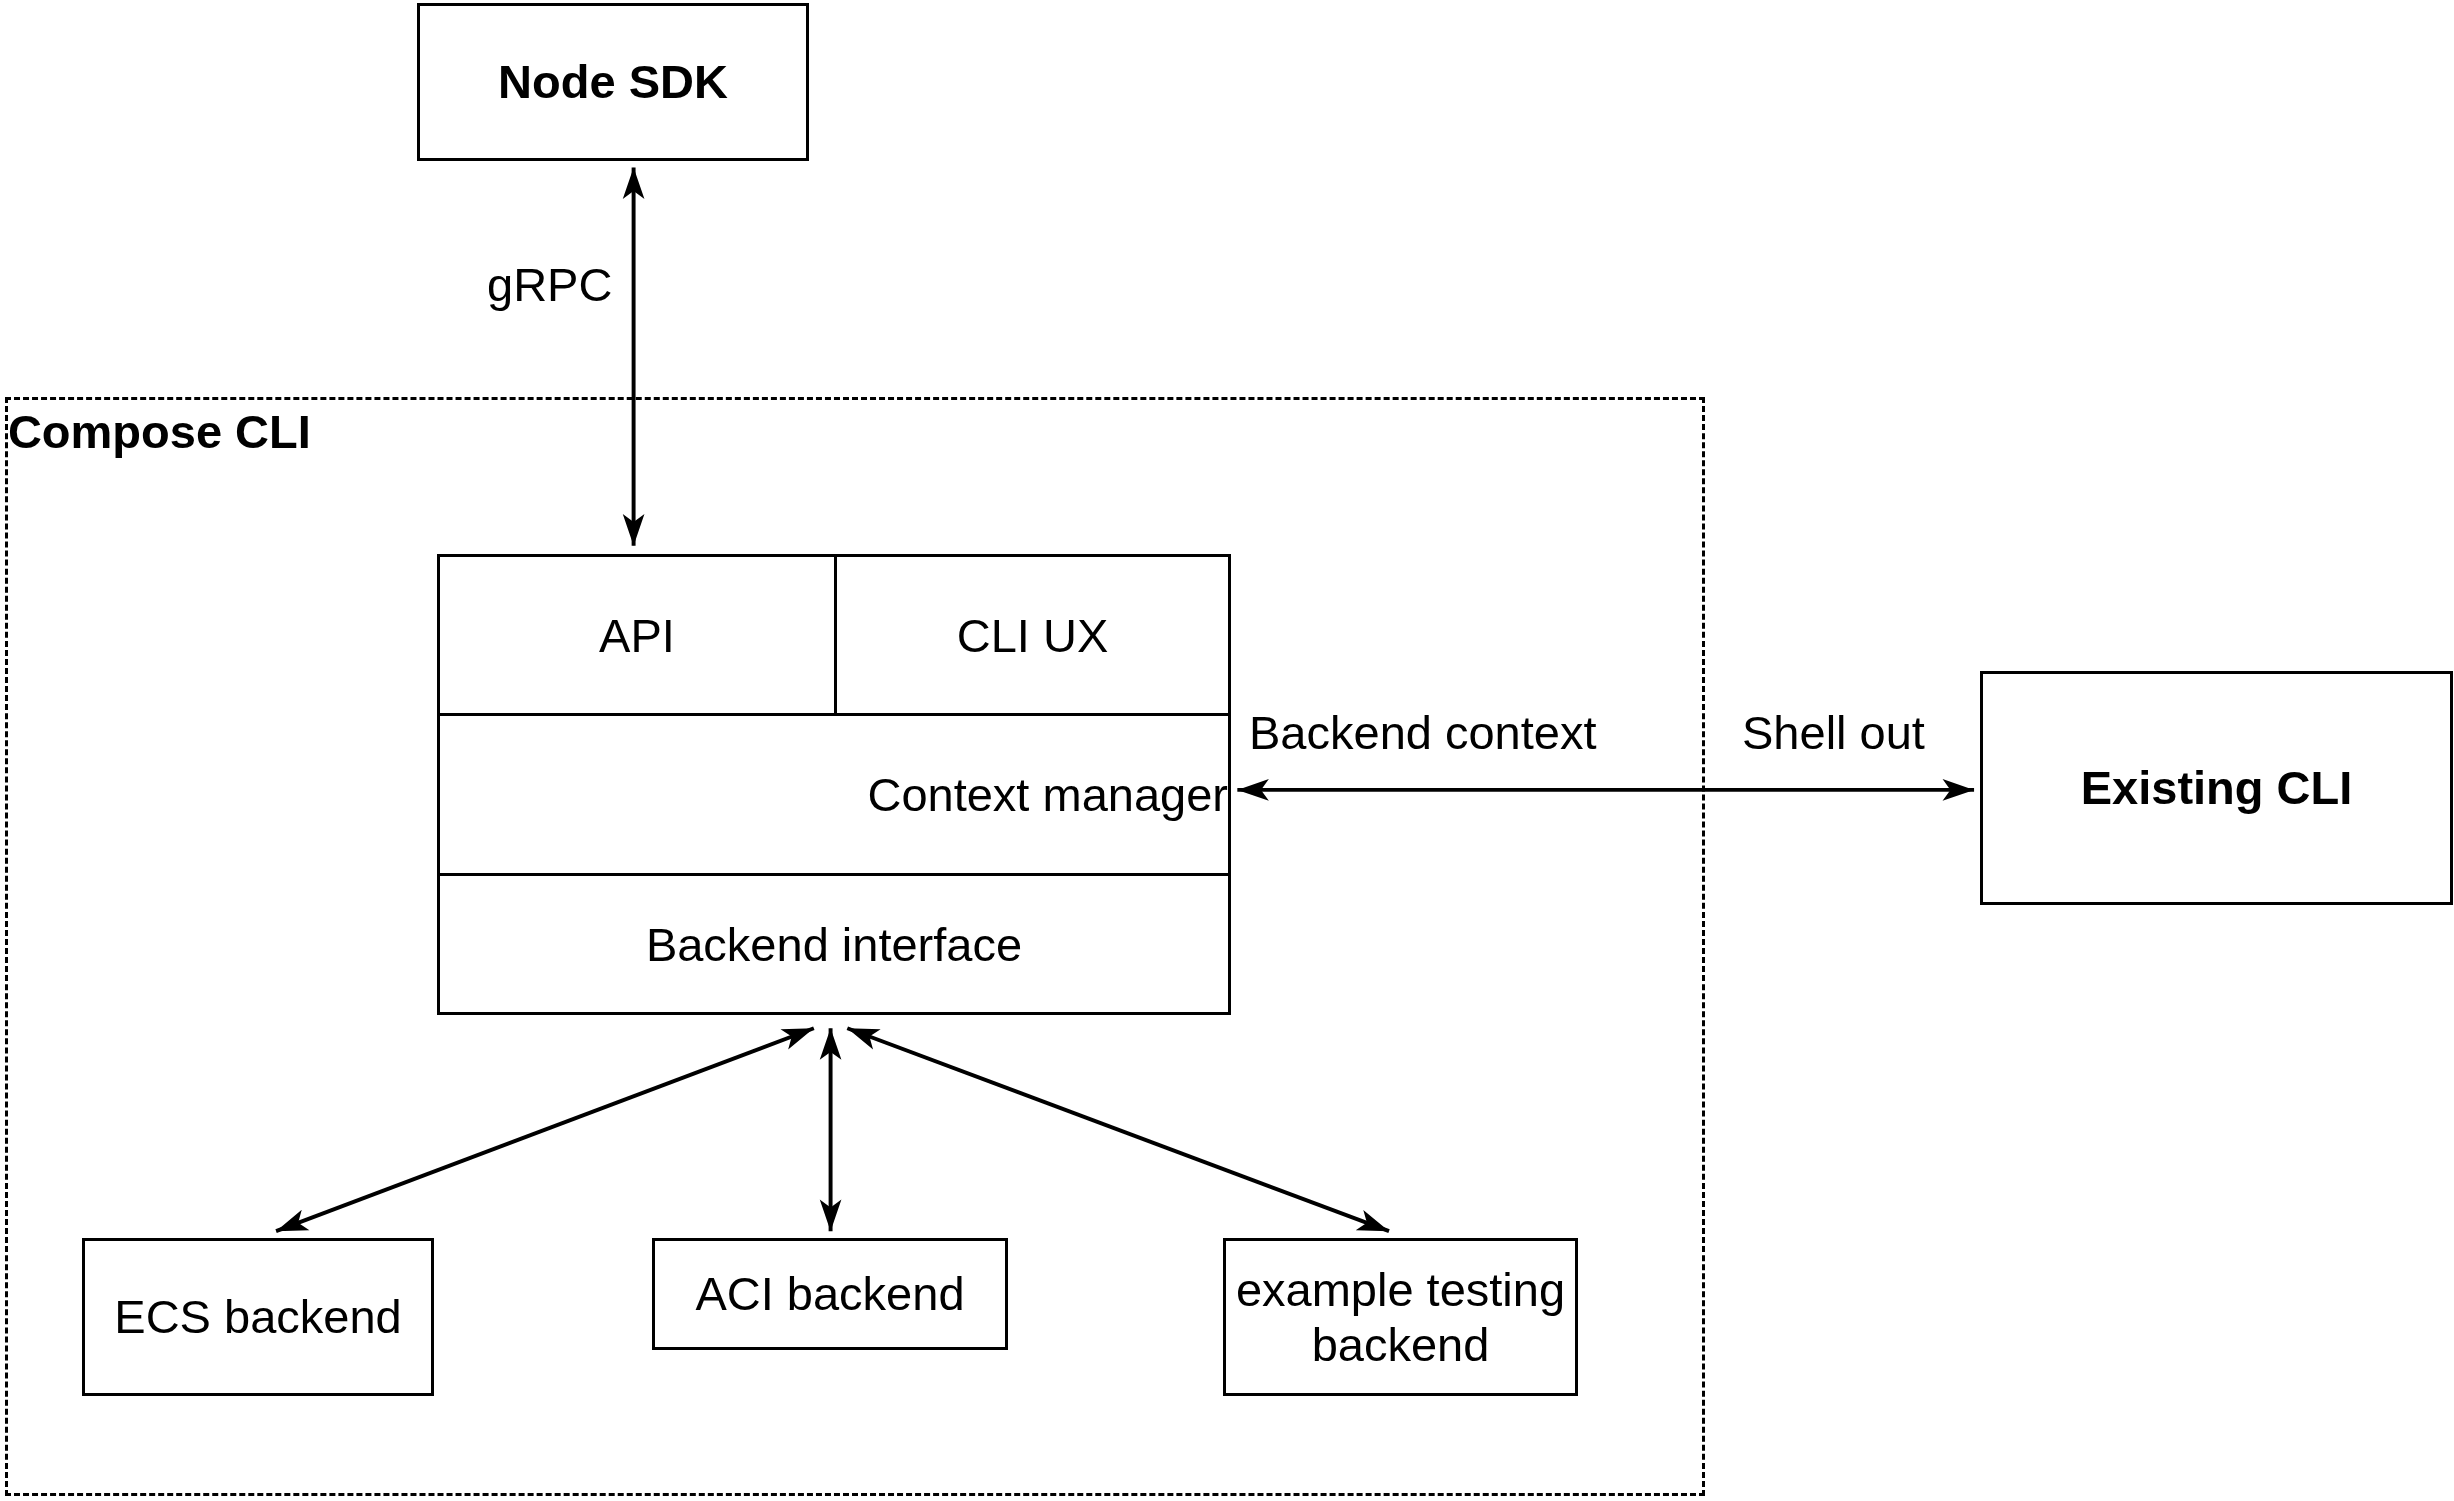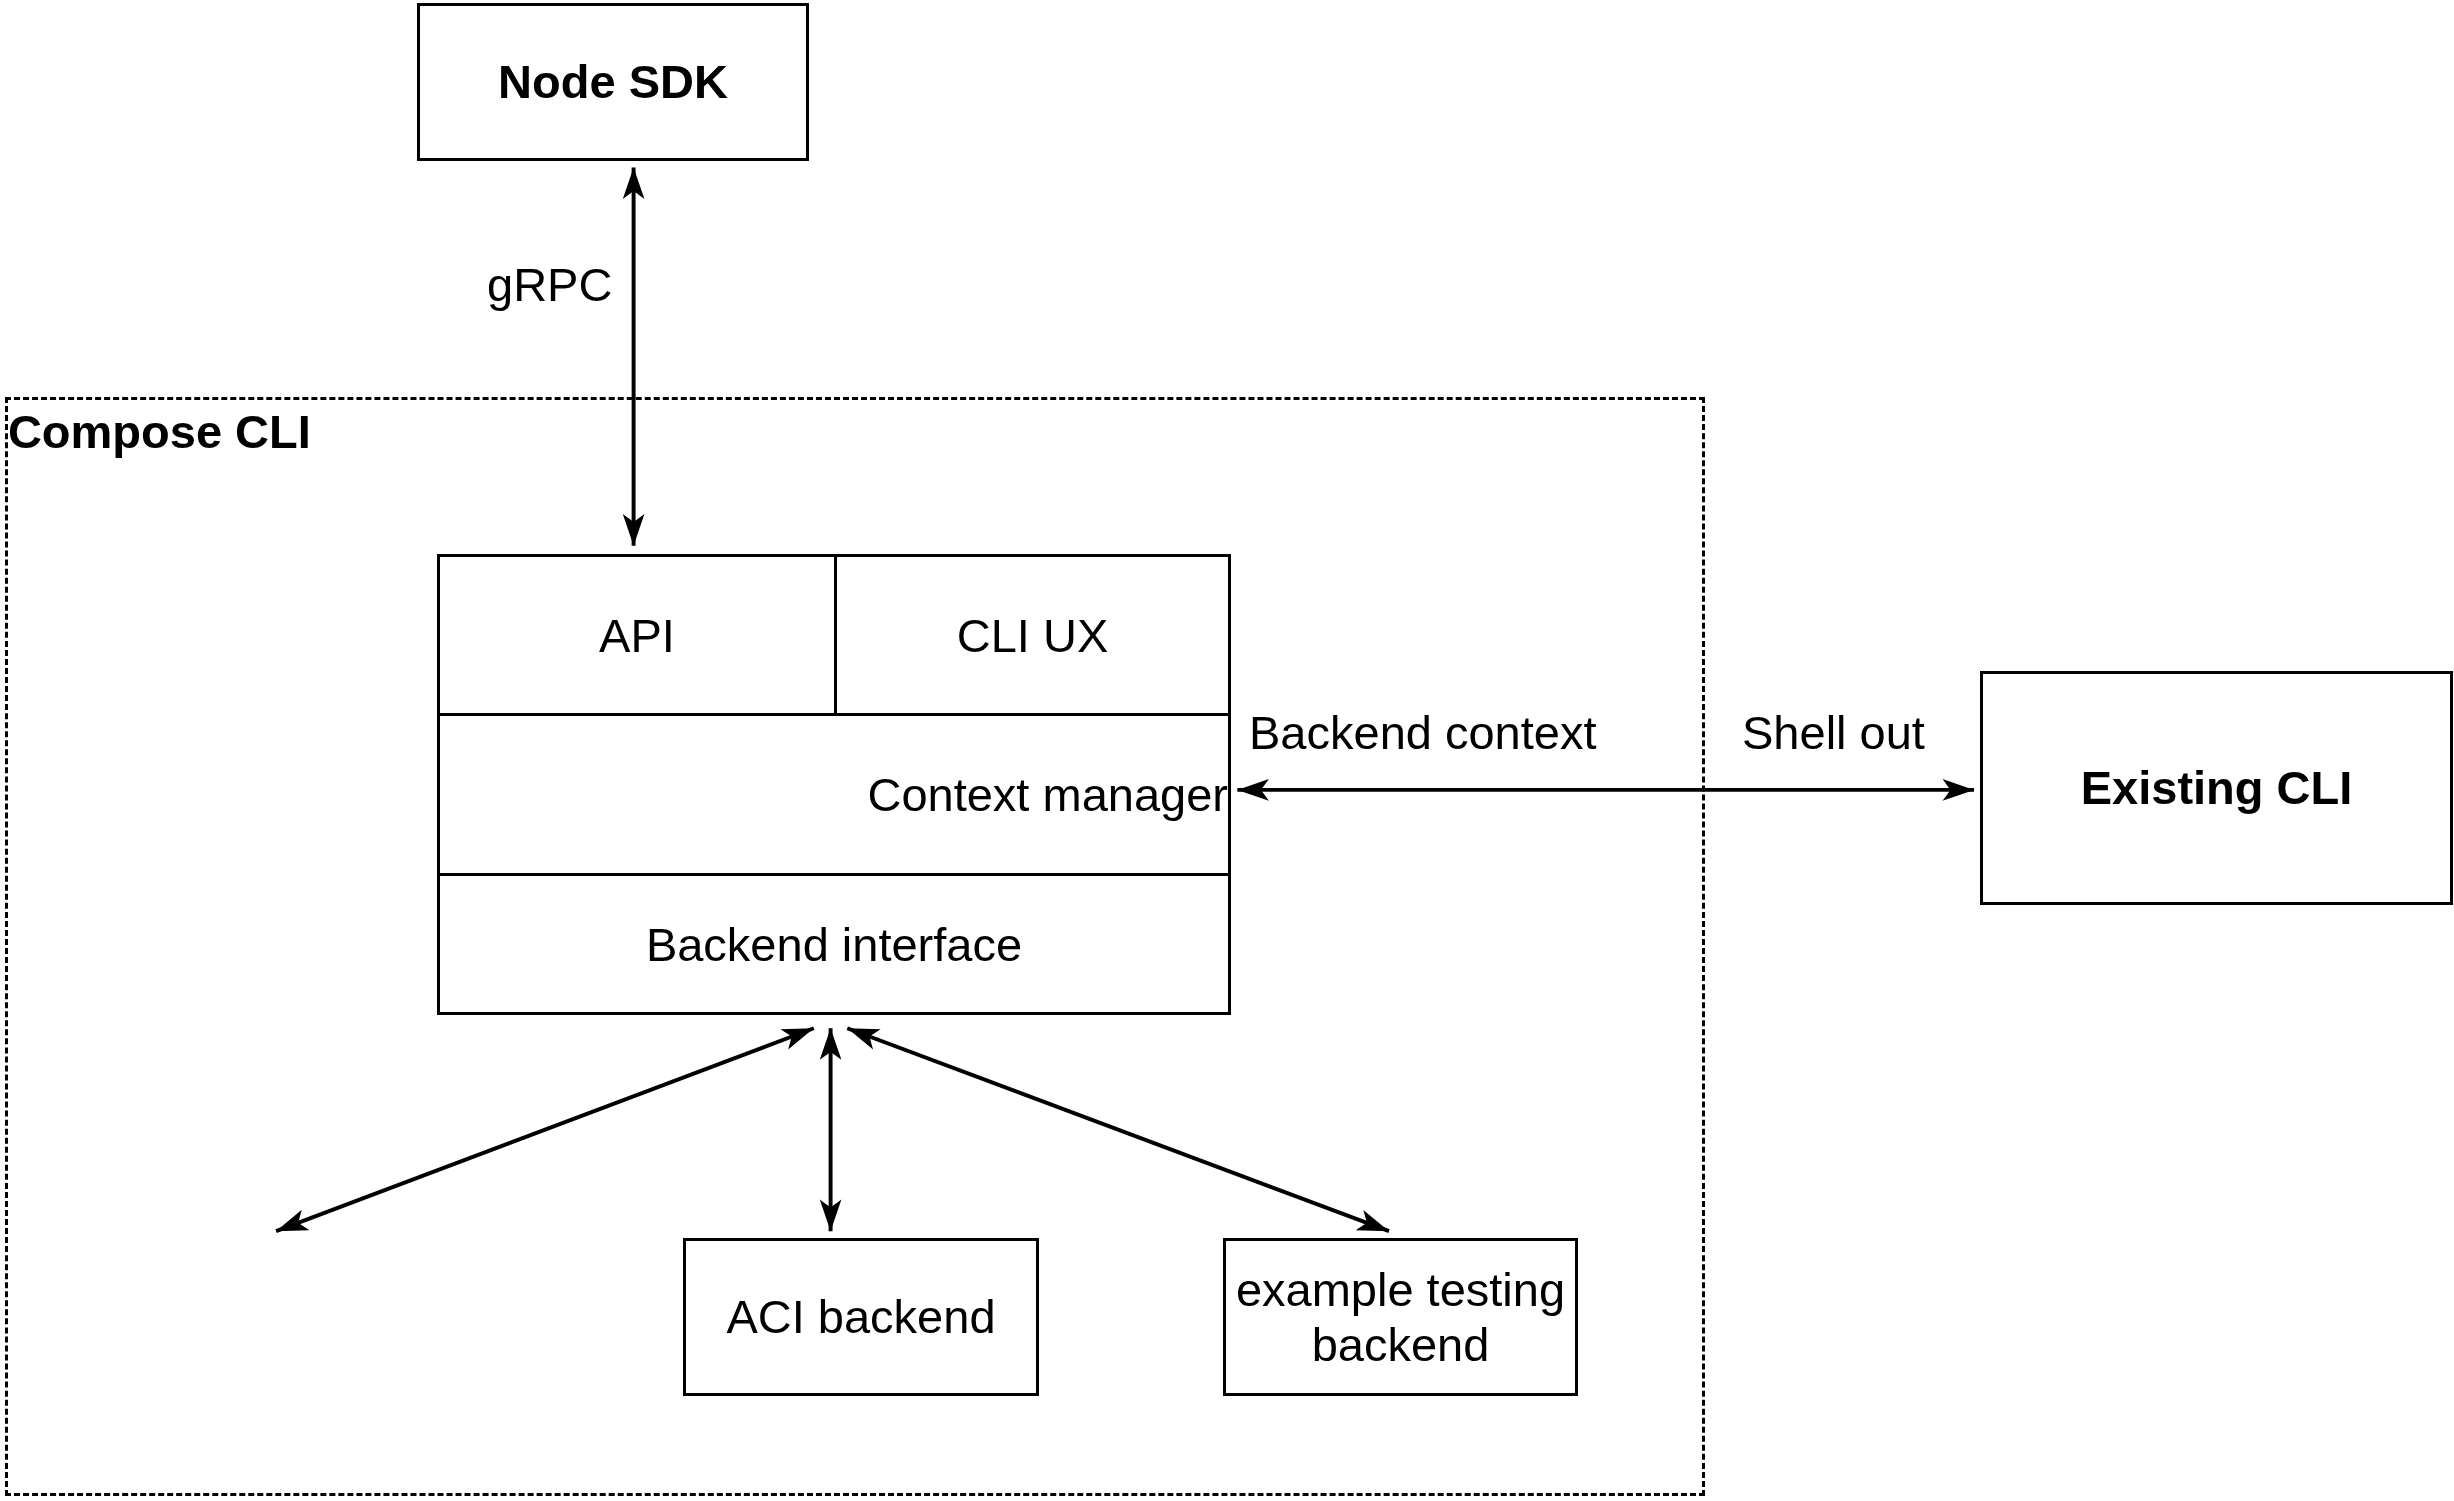--- a/index.html
+++ b/index.html
@@ -100,21 +100,21 @@
     display: flex;
     align-items: center;
     justify-content: center;
     font-size: 47px;
   }
 
   
   .node-sdk      { left: 417px;  top: 3px;    width: 392px; height: 158px; }
   .existing-cli  { left: 1980px; top: 671px;  width: 473px; height: 234px; }
   .ecs-backend   { left: 82px;   top: 1238px; width: 352px; height: 158px; }
-  .aci-backend   { left: 652px;  top: 1238px; width: 356px; height: 158px; margin-left: 31px; }
+  .aci-backend   { left: 652px;  top: 1238px; width: 356px; height: 112px; }
   .example-backend { left: 1223px; top: 1238px; width: 355px; height: 158px; padding: 0 2px; }
 
   
   .edge-label {
     position: absolute;
     font-size: 47px;
     line-height: 55px;
     white-space: nowrap;
   }
   .label-grpc            { left: 487px;  top: 257px; }
@@ -160,20 +160,23 @@
     </div>
     <div class="row-bottom">
       <span>Backend interface</span>
     </div>
   </div>
 
   <div class="node bold existing-cli">
     <span>Existing CLI</span>
   </div>
 
+  <div class="node ecs-backend">
+    <span>ECS backend</span>
+  </div>
   <div class="node aci-backend">
     <span>ACI backend</span>
   </div>
   <div class="node example-backend">
     <span>example testing backend</span>
   </div>
 
   <div class="edge-label label-grpc">gRPC</div>
   <div class="edge-label label-existing-context">Backend context</div>
   <div class="edge-label label-shell-out">Shell out</div>

